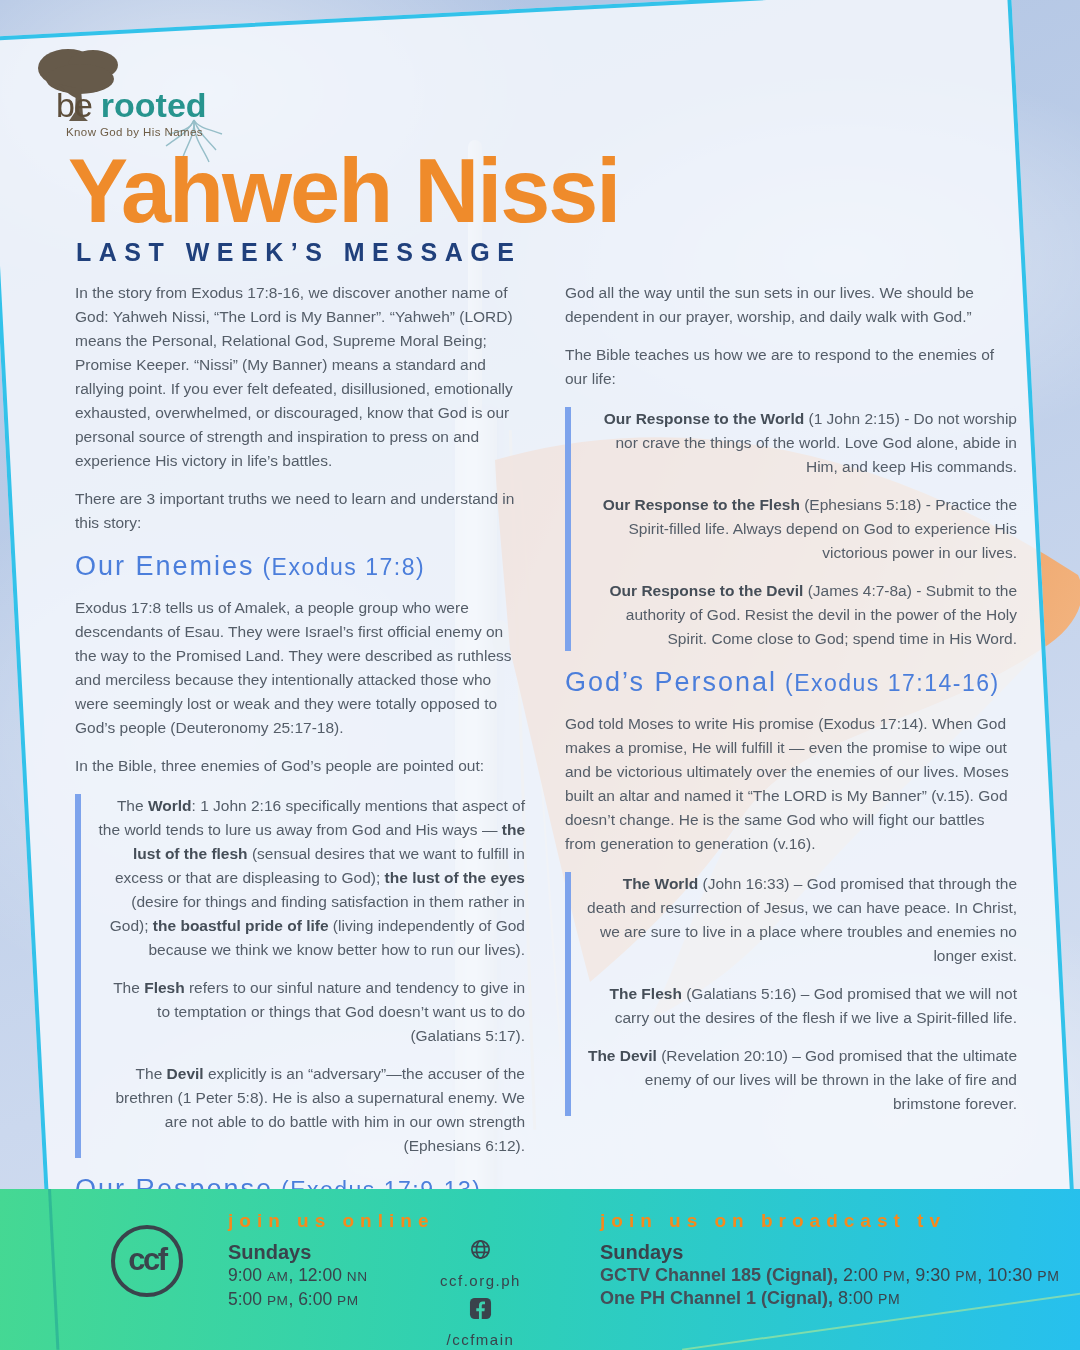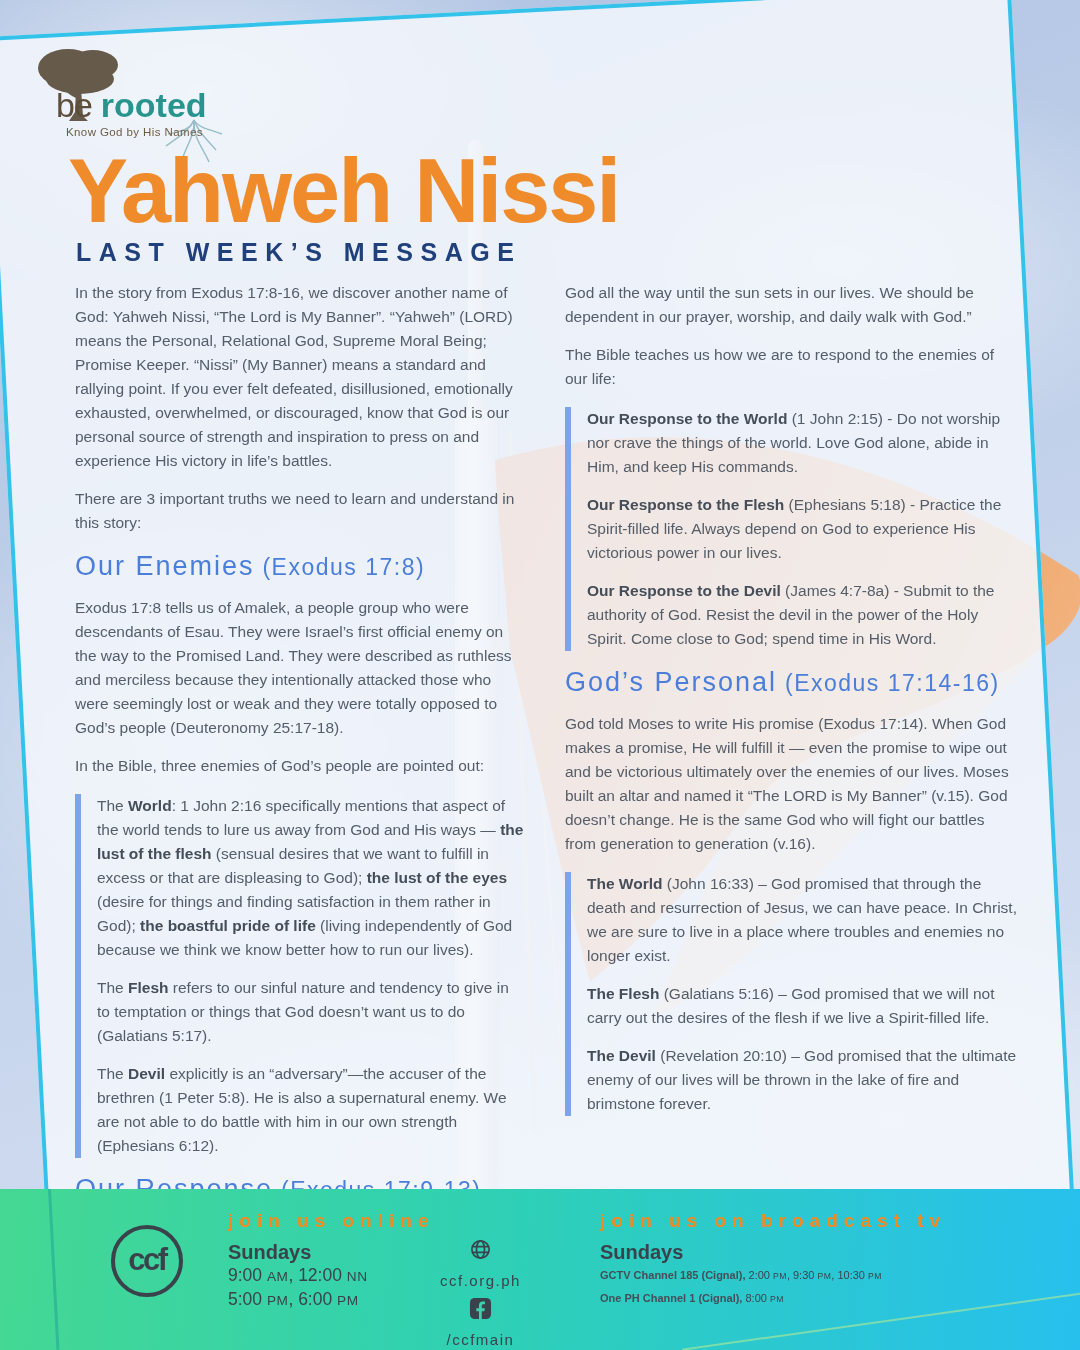--- a/index.html
+++ b/index.html
@@ -44,36 +44,36 @@
   .col{position:absolute;top:281px;font-size:15.5px;line-height:24px;color:#545d68;}
   .col-left{left:75px;width:450px;}
   .col-right{left:565px;width:452px;}
   .para{margin:0 0 14px 0;}
   .b{font-weight:700;color:#454e58;}
   .sc{font-size:.78em;letter-spacing:.5px;}
   .section-heading{margin:16px 0 14px 0;color:#4b7edb;letter-spacing:2px;line-height:1.15;}
   .sh-title{font-size:27px;}
   .sh-ref{font-size:23px;letter-spacing:1.5px;text-align:center;}
   .quote{border-left:6px solid #7da3ec;padding-left:16px;margin:16px 0 16px 0;}
-  .q-para{margin:0 0 14px 0;}
+  .q-para{margin:0 0 14px 0;text-align:right;}
   .quote .q-para:last-child{margin-bottom:0;}
   
   .footer{left:0;top:1189px;width:1080px;height:161px;background:linear-gradient(95deg,#45d893 0%,#2fd0b4 45%,#27c0ee 100%);}
   .sheet-left-line{left:48px;top:1189px;width:3px;height:161px;background:rgba(26,150,148,.45);transform:rotate(-3deg);transform-origin:top;}
   .footer-accent{left:680px;top:1318px;width:440px;height:2px;background:rgba(195,238,140,.55);transform:rotate(-8deg);}
   .ccf-logo{left:111px;top:1225px;width:64px;height:64px;border:4px solid #3a434c;border-radius:50%;display:flex;align-items:center;justify-content:center;}
   .ccf-logo span{font-size:31px;font-weight:700;color:#3a434c;letter-spacing:-2.5px;margin-top:-3px;text-align:right;}
   .fo-heading{color:#f6891d;font-size:19px;font-weight:700;letter-spacing:6px;white-space:nowrap;}
   .fo-online{left:228px;top:1210px;}
   .fo-day{font-size:20px;font-weight:700;color:#3a434c;margin-top:9px;}
   .fo-time{font-size:17.5px;color:#3a434c;line-height:23px;}
   .fo-links{left:385px;top:1238px;}
   .fo-link{display:flex;align-items:center;gap:11px;margin-bottom:8px;font-size:15px;color:#3a434c;letter-spacing:1.5px;flex-direction:column;}
   .fo-broadcast{left:600px;top:1210px;}
-  .fo-bline{font-size:11px;color:#3a434c;line-height:22px;}
+  .fo-bline{font-size:18px;color:#3a434c;line-height:22px;}
 </style>
 </head>
 <body>
 
 <div class="cloud c1"></div>
 <div class="cloud c2"></div>
 <div class="cloud c3"></div>
 <div class="cloud c4"></div>
 <div class="cloud c5"></div>
 

